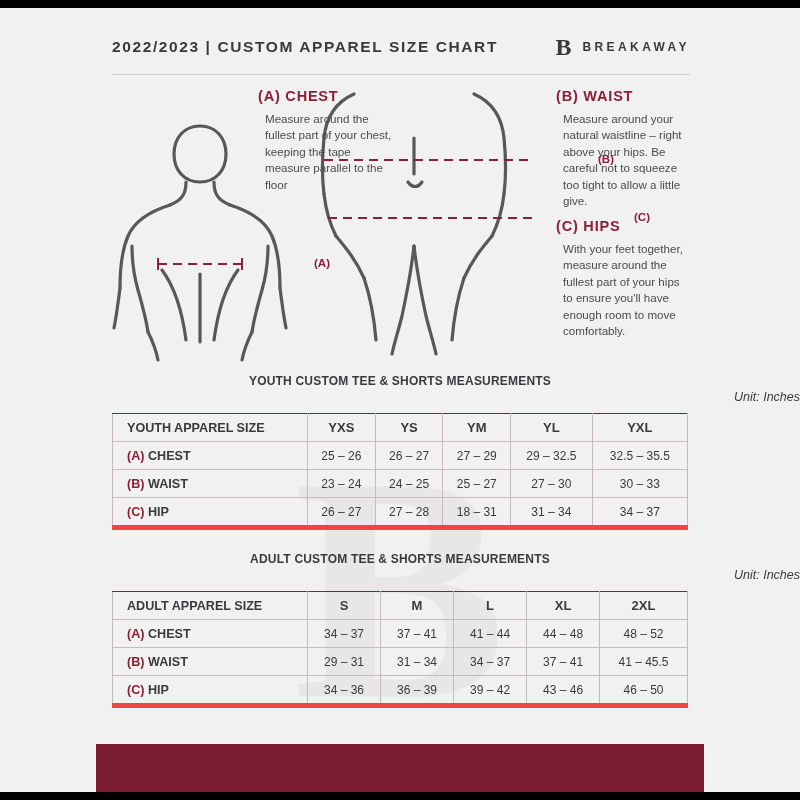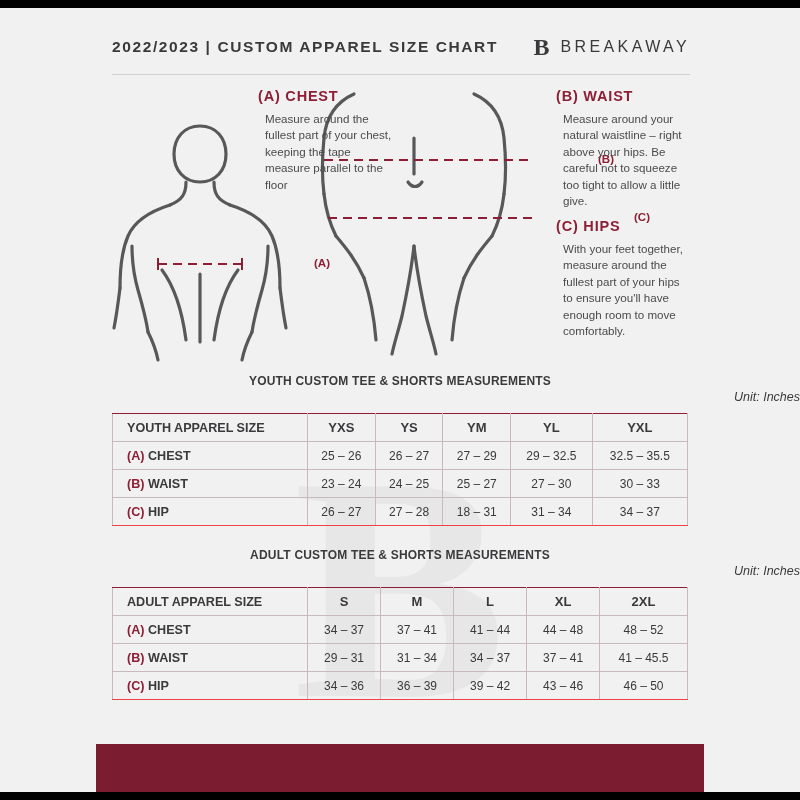--- a/index.html
+++ b/index.html
@@ -65,22 +65,22 @@
   }
   .brand-mark {
     font-family: "Liberation Serif", serif;
     font-size: 24px;
     font-weight: bold;
     color: #3a3a3c;
     line-height: 1;
     letter-spacing: -1px;
   }
   .brand-name {
-    font-size: 16px;
-    font-weight: normal;
+    font-size: 12px;
+    font-weight: bold;
     letter-spacing: 3.4px;
     color: #3a3a3c;
   }
   .header-rule {
     position: absolute;
     left: 112px;
     right: 110px;
     top: 66px;
     height: 1px;
     background: #cfcfcf;
@@ -161,21 +161,21 @@
     font-size: 12.6px;
   }
   .hdr-label {
     text-align: left;
     padding-left: 14px;
     font-weight: bold;
     font-size: 12.6px;
   }
   .tag { color: #8c1f35; }
   .outer-top td, .outer-top th { border-top: 1px solid #8c1f35; }
-  .outer-bottom td { border-bottom: 1px solid #ef4444; }
+  .outer-bottom td { border-bottom: 5px solid #ef4444; }
 
   
   .footer-bar {
     position: absolute;
     left: 96px;
     right: 96px;
     bottom: 0;
     height: 48px;
     background: #7c1c31;
   }

